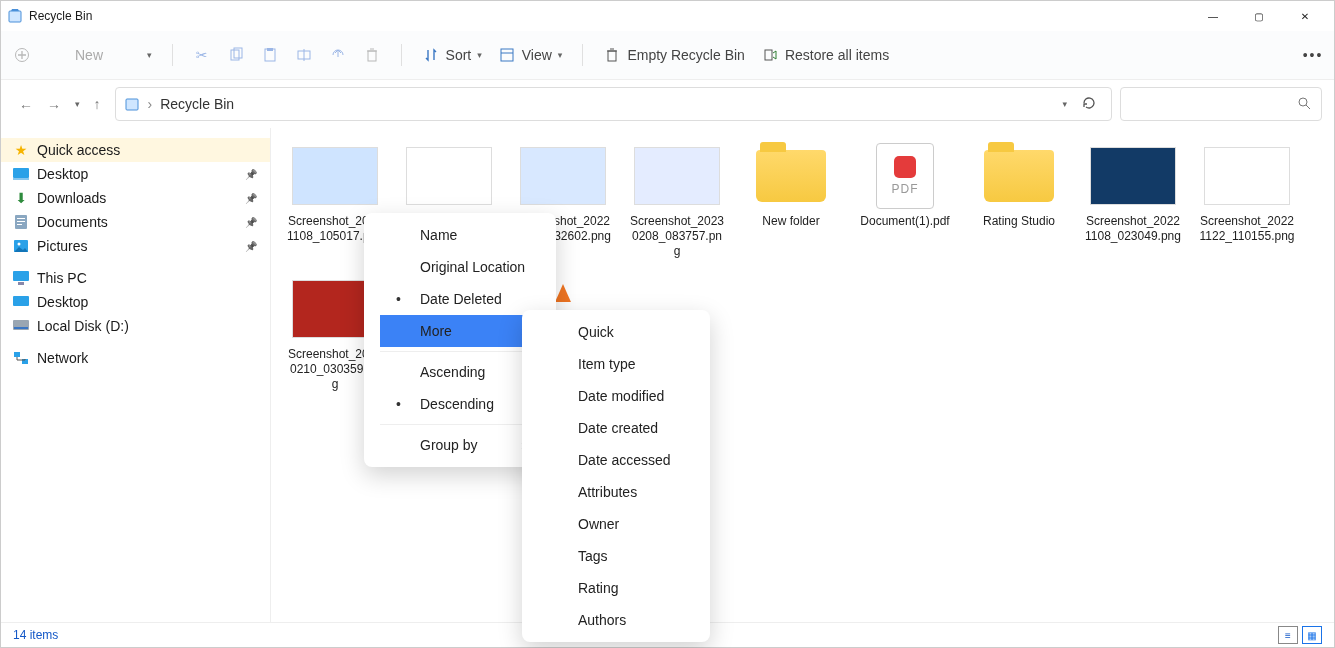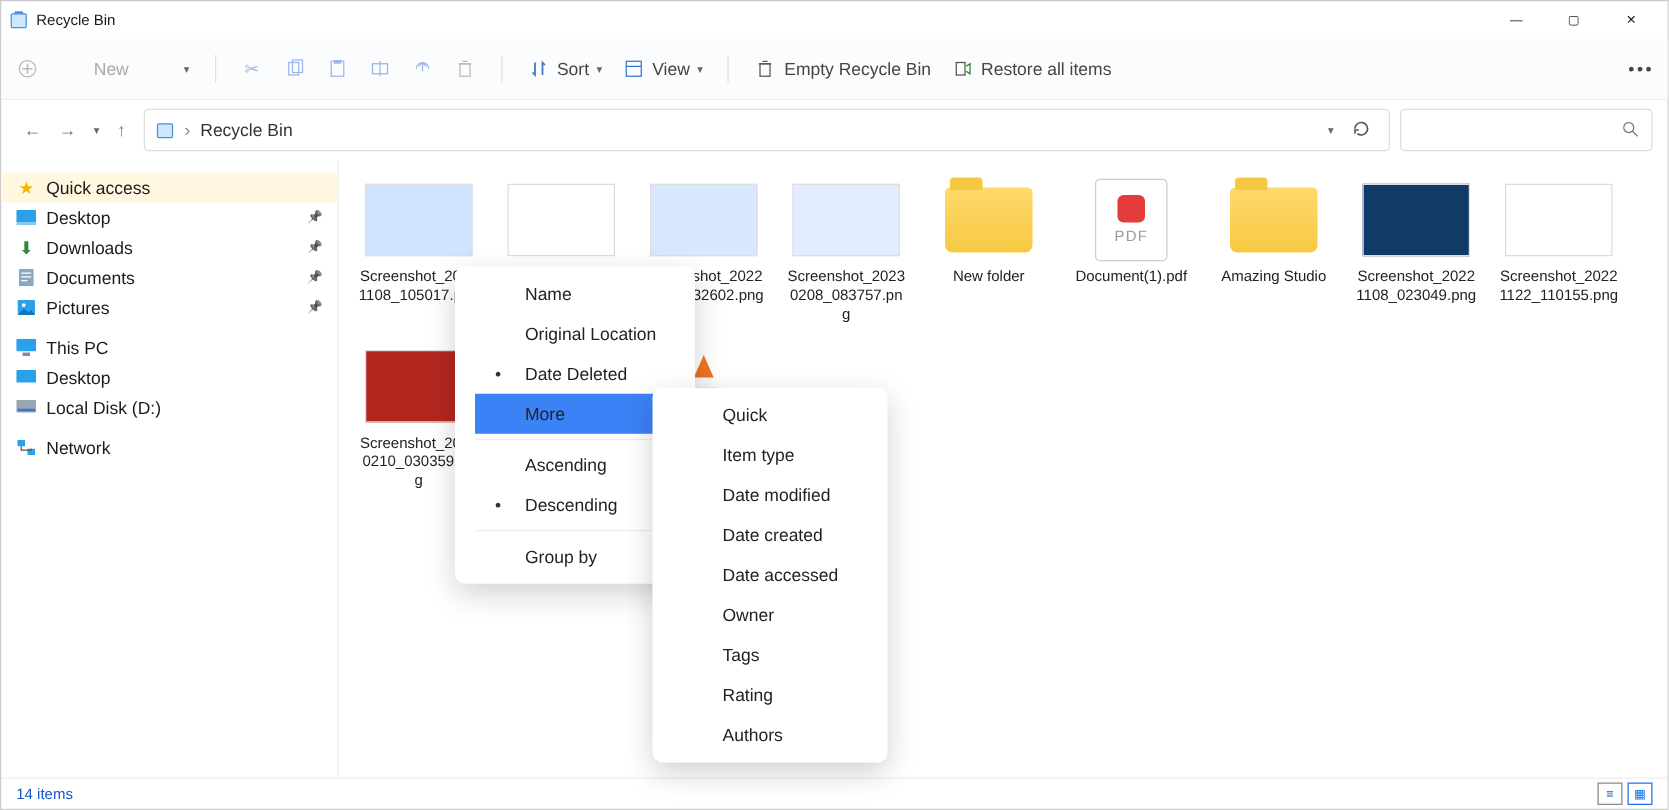--- a/index.html
+++ b/index.html
@@ -588,21 +588,21 @@
               <div class="pdf-icon">
                 <div class="pdf-badge"></div>
               </div>
             </div>
             <div class="label">Document(1).pdf</div>
           </div>
           <div class="file">
             <div class="thumb">
               <div class="folder-icon"></div>
             </div>
-            <div class="label">Amazing Studio</div>
+            <div class="label">Rating Studio</div>
           </div>
           <div class="file">
             <div class="thumb">
               <div class="thumb-img" style="background: rgb(18, 58, 102);"></div>
             </div>
             <div class="label">Screenshot_20221108_023049.png</div>
           </div>
           <div class="file">
             <div class="thumb">
               <div class="thumb-img" style="background: rgb(255, 255, 255);"></div>
@@ -664,20 +664,23 @@
           <span>Item type</span>
         </div>
       <div class="mi">
           <span>Date modified</span>
         </div>
       <div class="mi">
           <span>Date created</span>
         </div>
       <div class="mi">
           <span>Date accessed</span>
+        </div>
+      <div class="mi">
+          <span>Attributes</span>
         </div>
       <div class="mi">
           <span>Owner</span>
         </div>
       <div class="mi">
           <span>Tags</span>
         </div>
       <div class="mi">
           <span>Rating</span>
         </div>

